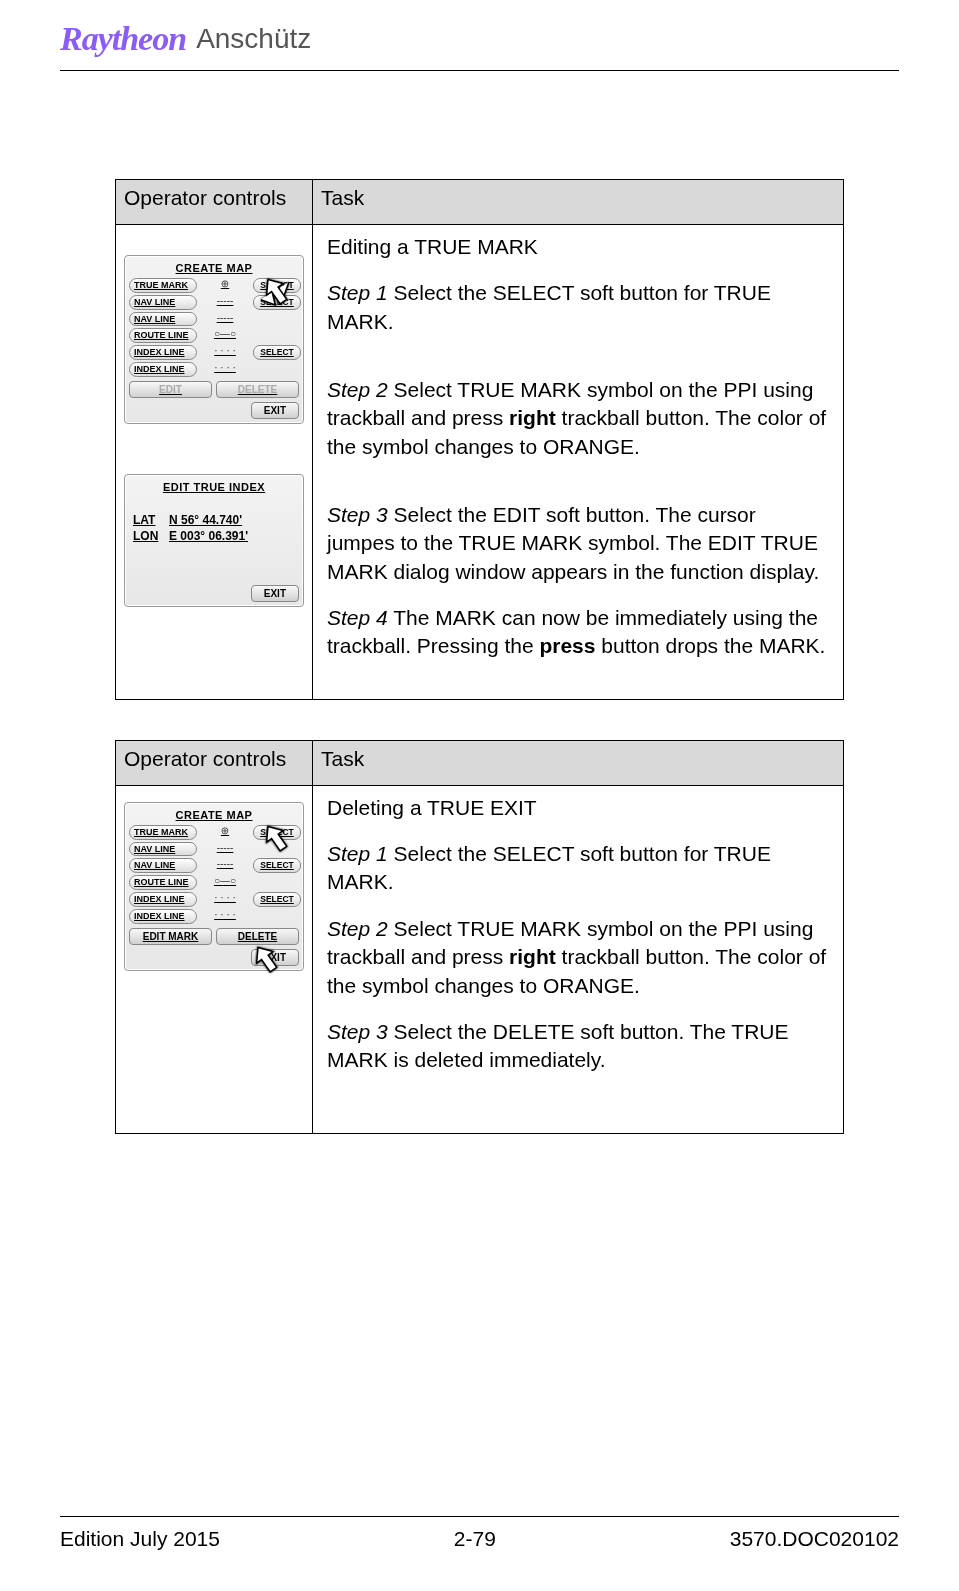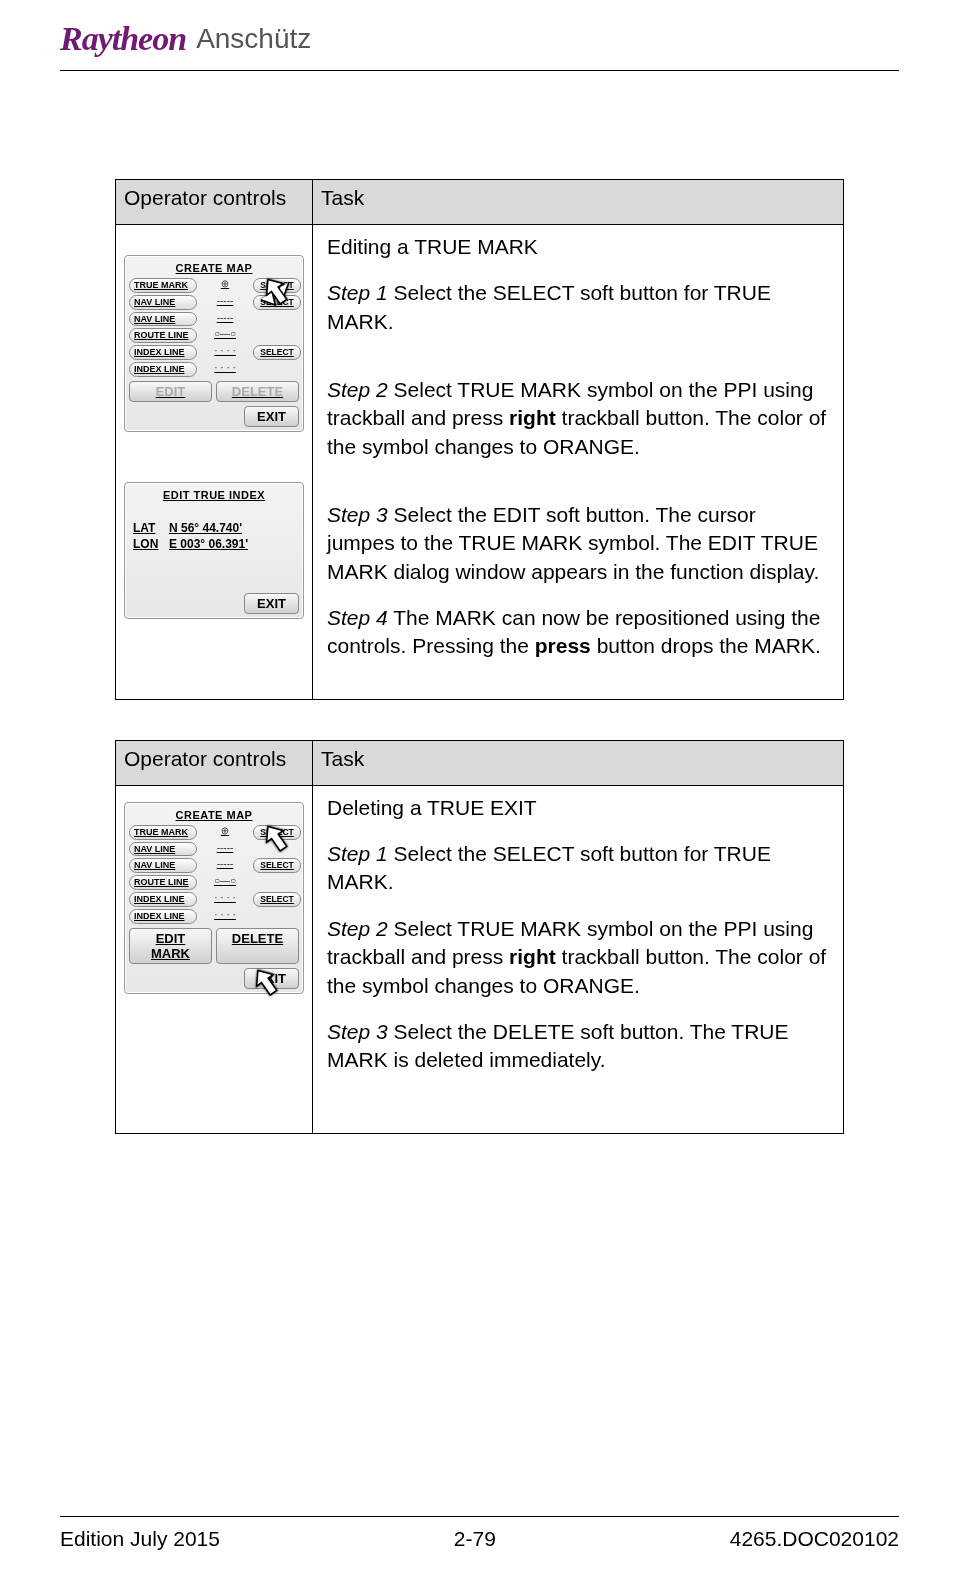--- a/index.html
+++ b/index.html
@@ -1,20 +1,20 @@
 <!DOCTYPE html>
 <html><head>
 <meta charset="utf-8">
 <style>
   * { box-sizing: border-box; margin: 0; padding: 0; }
   body { font-family: Arial, Helvetica, sans-serif; background: #fff; width: 959px; }
   .page { width: 959px; height: 1591px; padding: 20px 60px 30px 60px; position: relative; }
   .header { display: flex; justify-content: space-between; align-items: flex-start; border-bottom: 1.5px solid #000; padding-bottom: 12px; margin-bottom: 8px; }
   .logo { display: flex; align-items: center; gap: 10px; }
-  .raytheon { font-family: "Times New Roman", serif; font-weight: bold; font-style: italic; color: #701a75; font-size: 34px; letter-spacing: -1px; }
+  .raytheon { font-family: "Times New Roman", serif; font-weight: bold; font-style: italic; color: #8b5cf6; font-size: 34px; letter-spacing: -1px; }
   .anschutz { font-size: 28px; color: #555; font-weight: 400; }
   .hdr-right { text-align: right; font-size: 21px; line-height: 1.25; }
   .hdr-right .bold { font-weight: bold; }
   .content { padding: 100px 55px 0 55px; }
   table.task-table { border-collapse: collapse; width: 100%; margin-bottom: 40px; }
   table.task-table td, table.task-table th { border: 1px solid #000; vertical-align: top; }
   table.task-table th { background: #d9d9d9; font-weight: normal; text-align: left; font-size: 21px; padding: 6px 8px 14px 8px; }
   table.task-table th.col1 { width: 184px; }
   table.task-table td { padding: 8px; margin-top: 35px; }
   .task-text { font-size: 21px; line-height: 1.35; padding: 0 6px; }
@@ -24,21 +24,21 @@
   .bold { font-weight: bold; }
   .ctrl-col { padding: 10px 6px; }
   
   .ui-panel { background: linear-gradient(#f3f3f3,#e7e7e7); border: 1px solid #999; border-radius: 4px; padding: 6px 4px 4px 4px; margin: 10px auto 20px auto; width: 180px; font-size: 11px; position: relative; box-shadow: inset 0 0 0 1px #fff; text-decoration: underline; }
   .ui-panel .panel-title { text-align: center; font-weight: bold; font-size: 11px; margin-bottom: 4px; letter-spacing: 0.5px; }
   .ui-row { display: flex; gap: 16px; margin-bottom: 2px; }
   .ui-pill { background: linear-gradient(#fff,#dcdcdc); border: 1px solid #888; border-radius: 8px; padding: 1px 4px; font-size: 9px; font-weight: bold; flex: 0 0 68px; text-align: left; line-height: 1.2; }
   .ui-symbol { flex: 0 0 24px; text-align: center; font-size: 10px; color: #333; }
   .ui-select { background: linear-gradient(#fff,#dcdcdc); border: 1px solid #888; border-radius: 7px; padding: 1px 4px; font-size: 8.5px; font-weight: bold; flex: 0 0 48px; text-align: center; line-height: 1.2; }
   .ui-btn-row { display: flex; justify-content: space-between; gap: 4px; margin-top: 4px; }
-  .ui-btn { background: linear-gradient(#f8f8f8,#d0d0d0); border: 1px solid #888; border-radius: 4px; padding: 2px 6px; font-size: 13px; font-weight: bold; flex: 1; text-align: center; color: #555; }
+  .ui-btn { background: linear-gradient(#f8f8f8,#d0d0d0); border: 1px solid #888; border-radius: 4px; padding: 2px 6px; font-size: 10px; font-weight: bold; flex: 1; text-align: center; color: #555; }
   .ui-btn.disabled { color: #aaa; }
   .ui-exit { text-align: right; margin-top: 4px; }
   .ui-exit .ui-btn { display: inline-block; flex: none; padding: 2px 12px; color: #000; }
   .edit-mark-body { padding: 6px 4px; font-family: Arial; }
   .coord-row { display: flex; gap: 10px; font-size: 12px; font-weight: bold; margin-bottom: 2px; }
   .coord-row .lbl { width: 26px; }
   .cursor-arrow { position: absolute; width: 28px; height: 32px; pointer-events: none; }
   .cursor-arrow svg { filter: drop-shadow(0 0 1px #000); }
   .footer { position: absolute; bottom: 40px; left: 60px; right: 60px; border-top: 1.5px solid #000; padding-top: 10px; display: flex; justify-content: space-between; font-size: 21px; }
 </style>
@@ -130,21 +130,21 @@
 
         </td>
         <td>
           <div class="task-text">
             <p class="title">Editing a TRUE MARK</p>
             <p><span class="step">Step 1</span><span> Select the SELECT soft button for TRUE MARK.</span></p>
             <p style="margin-bottom:40px;"></p>
             <p><span class="step">Step 2</span><span> Select TRUE MARK symbol on the PPI using trackball and   press </span><span class="bold">right</span><span> trackball button. The color of the symbol changes to ORANGE.</span></p>
             <p style="margin-bottom:40px;"></p>
             <p><span class="step">Step 3</span><span> Select the EDIT soft button. The cursor jumpes to the TRUE MARK symbol. The EDIT TRUE MARK dialog window appears in the function display.</span></p>
-            <p style="margin-bottom:30px;"><span class="step">Step 4</span><span> The MARK can now be repositioned using the controls. Pressing the </span><span class="bold">press</span><span> button drops the MARK.</span></p>
+            <p style="margin-bottom:30px;"><span class="step">Step 4</span><span> The MARK can now be immediately using the trackball. Pressing the </span><span class="bold">press</span><span> button drops the MARK.</span></p>
           </div>
         </td>
       </tr>
     </tbody>
       </table>
 
     <table class="task-table">
       <tbody>
           <tr>
         <th class="col1">Operator controls</th>
@@ -212,15 +212,15 @@
           </div>
         </td>
       </tr>
     </tbody>
       </table>
   </div>
 
   <div class="footer">
     <span>Edition July 2015</span>
     <span>2-79</span>
-    <span>4265.DOC020102</span>
+    <span>3570.DOC020102</span>
   </div>
 </div>
 
 </body></html>

